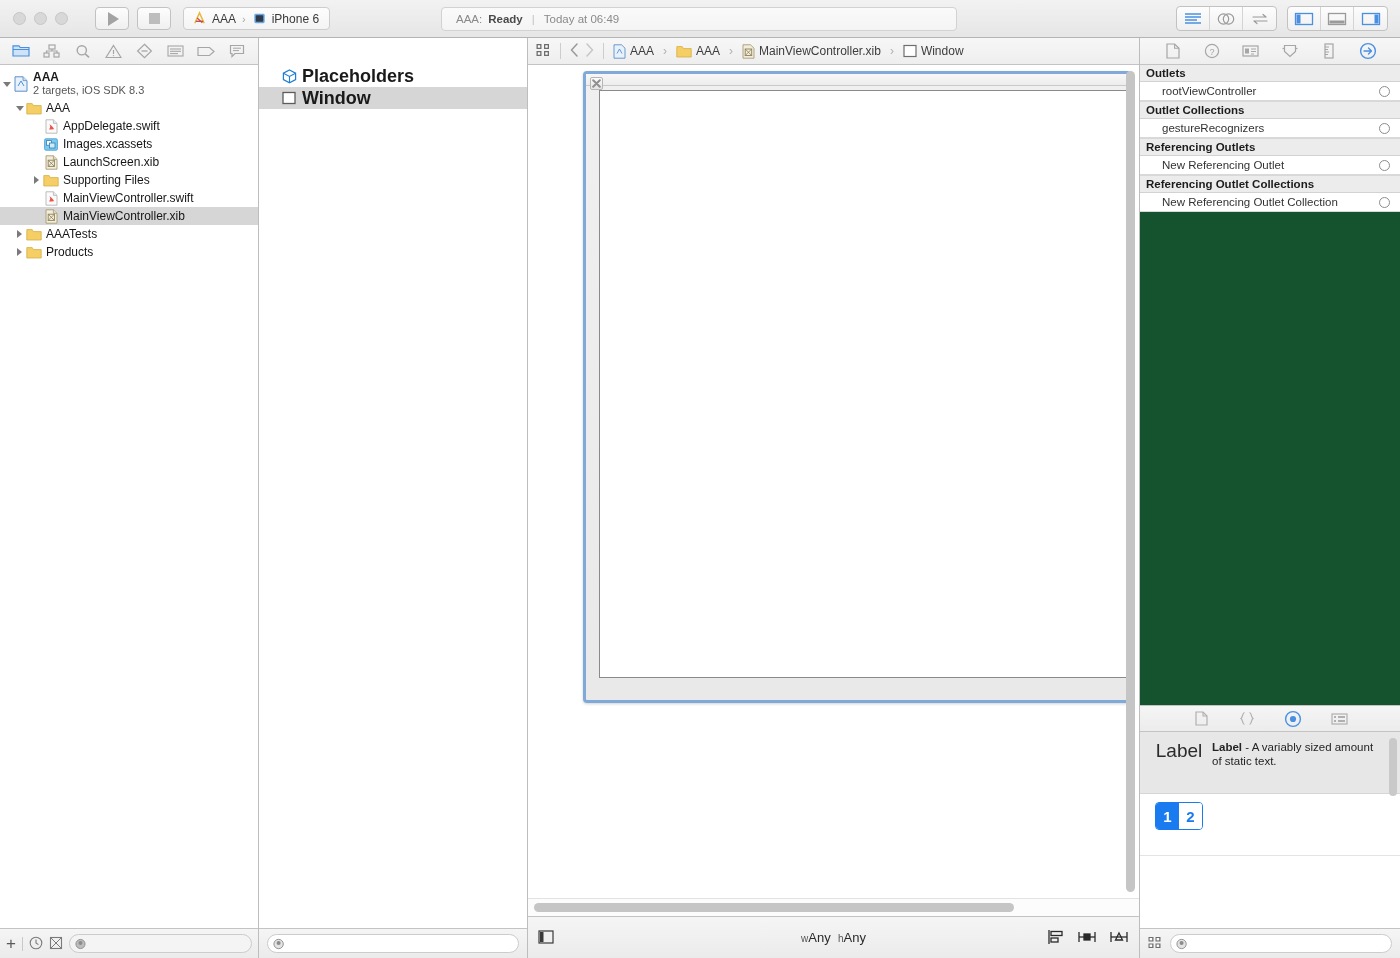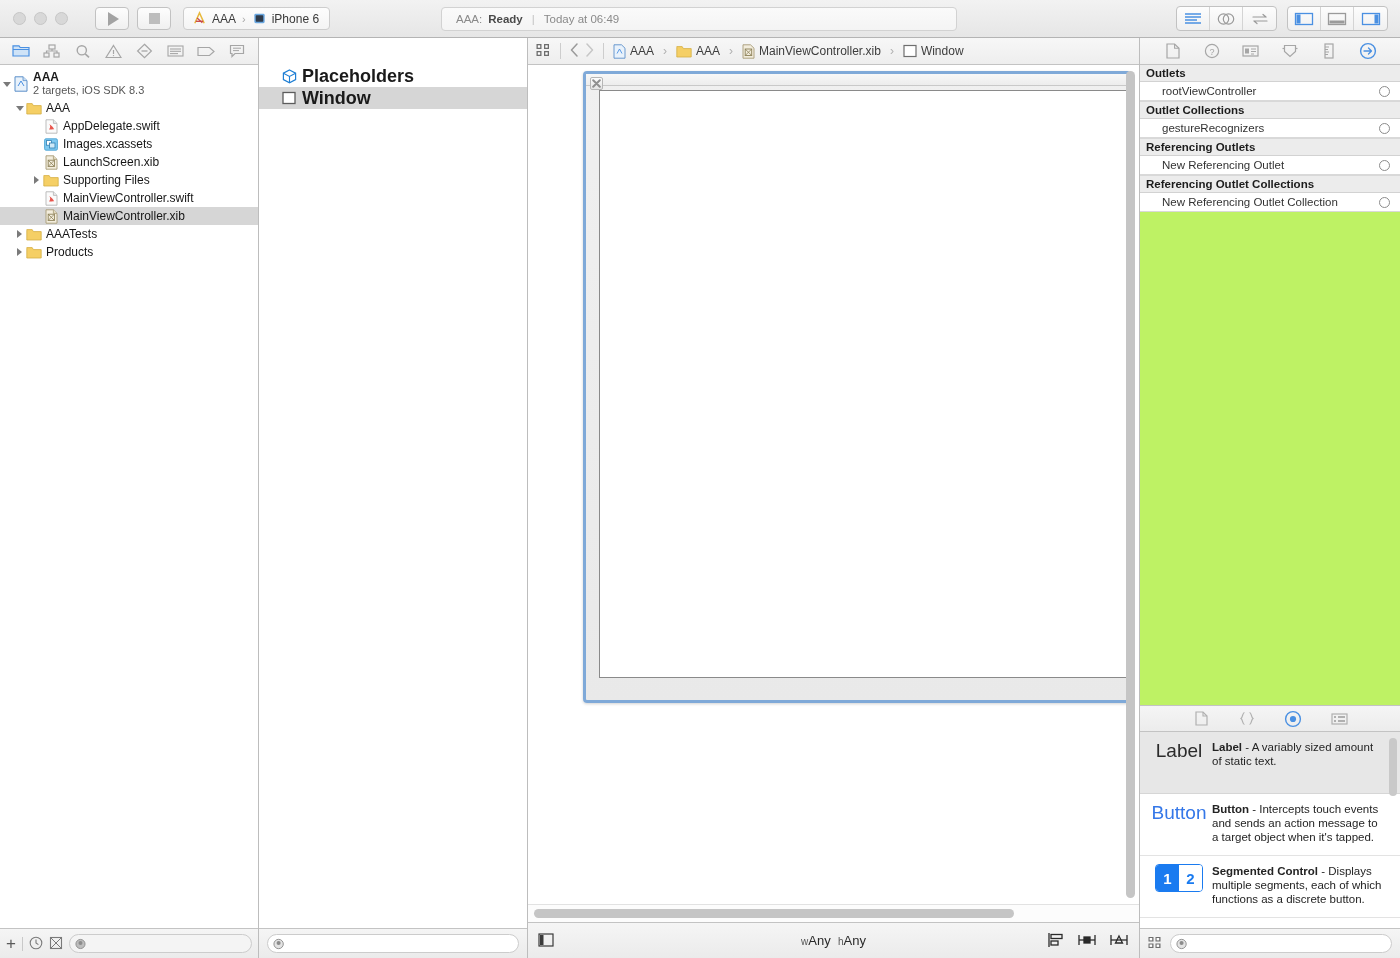--- a/index.html
+++ b/index.html
@@ -141,41 +141,41 @@
     font-size: 10px; color: #9a9a9a; line-height: 1;
   }
 
   .vscroll { position:absolute; right: 4px; top: 6px; width: 9px; bottom: 6px; }
   .vscroll .thumb { width:9px; height:100%; background:#c5c5c5; border-radius:5px; }
   .hscroll-row { height: 18px; min-height:18px; background:#fcfcfc; border-top:1px solid #e2e2e2; display:flex; align-items:center; padding: 0 6px; }
   .hscroll-track { flex:1; height: 9px; position:relative; }
   .hscroll-thumb { position:absolute; left:0; top:0; height:9px; width: 480px; background:#c5c5c5; border-radius:5px; }
 
   .editor-bottom {
-    height: 36px; min-height:30px;
+    height: 42px; min-height:30px;
     background: linear-gradient(to bottom,#f5f5f5,#ebebeb);
     border-top: 1px solid #c3c3c3;
     display:flex; align-items:center; padding: 0 10px;
     position: relative;
   }
   .sizeclass { position:absolute; left:0; right:0; text-align:center; font-size: 13px; color:#2a2a2a; }
   .sizeclass .sm { font-size: 10px; color:#555; }
   .eb-right { margin-left:auto; display:flex; align-items:center; gap: 12px; }
 
   
   .utilities { width: 260px; min-width:260px; display:flex; flex-direction:column; background:#f2f2f2; }
   .insp-tabs {
     height: 27px; min-height:27px;
     background: linear-gradient(to bottom,#f7f7f7,#eeeeee);
     border-bottom: 1px solid #c3c3c3;
     display:flex; align-items:center; justify-content:center; gap: 17px;
   }
   .insp-tabs > div { width: 22px; height:20px; display:flex; align-items:center; justify-content:center; }
 
-  .insp-body { height: 640px; overflow:hidden; background:#bef264; }
+  .insp-body { height: 640px; overflow:hidden; background:#14532d; }
   .insp-hdr {
     background: #ececec; border-bottom: 1px solid #d2d2d2; border-top:1px solid #d8d8d8;
     font-weight: bold; font-size: 11.5px; padding: 2px 0 2px 6px; color: #1c1c1c;
   }
   .insp-hdr:first-child { border-top: none; }
   .insp-item {
     background:#fff; border-bottom: 1px solid #d9d9d9;
     display:flex; align-items:center; padding: 3px 10px 3px 22px;
     font-size: 11.5px; color: #333;
   }
@@ -790,32 +790,25 @@
       <div class="lib-list">
         <div id="lib-items">
             <div class="lib-item sel">
               <div class="lib-thumb">
                 <span class="lbl-thumb">Label</span>
               </div>
               <div class="lib-desc"><b>Label</b><span> - A variably sized amount of static text.</span></div>
             </div>
             <div class="lib-item">
               <div class="lib-thumb">
-                <span class="btn-thumb">Button</span>
-              </div>
-              <div class="lib-desc"><b>Button</b><span> - Intercepts touch events and sends an action message to a target object when it's tapped.</span></div>
-            </div>
-            <div class="lib-item">
-              <div class="lib-thumb">
                 <span class="seg-thumb">
                   <span>1</span>
                   <span>2</span>
                 </span>
               </div>
-              <div class="lib-desc"><b>Segmented Control</b><span> - Displays multiple segments, each of which functions as a discrete button.</span></div>
             </div>
           </div>
         <div class="lib-scroll"></div>
       </div>
 
       <div class="util-bottom">
         <div>
           <svg width="14" height="13" viewBox="0 0 14 13">
             <g fill="#6e6e6e">
                 <rect x="0.5" y="1" width="5" height="4.5"></rect>

